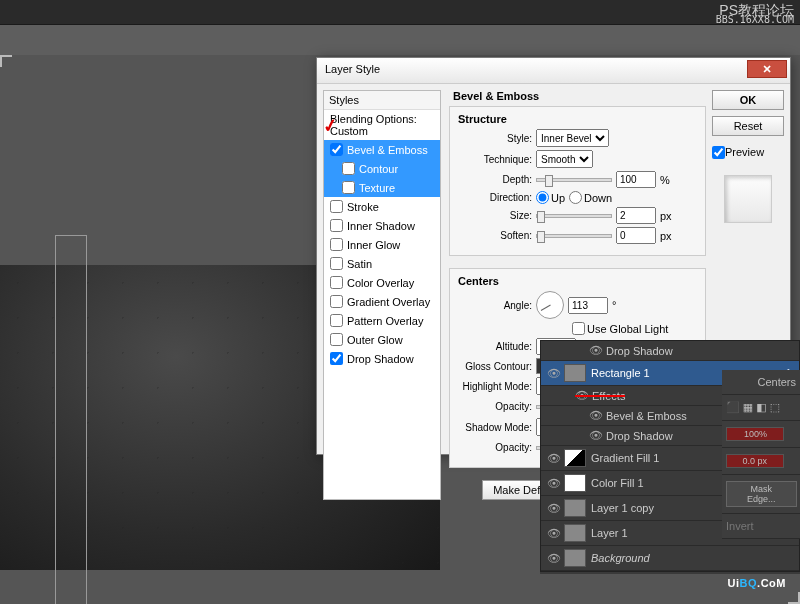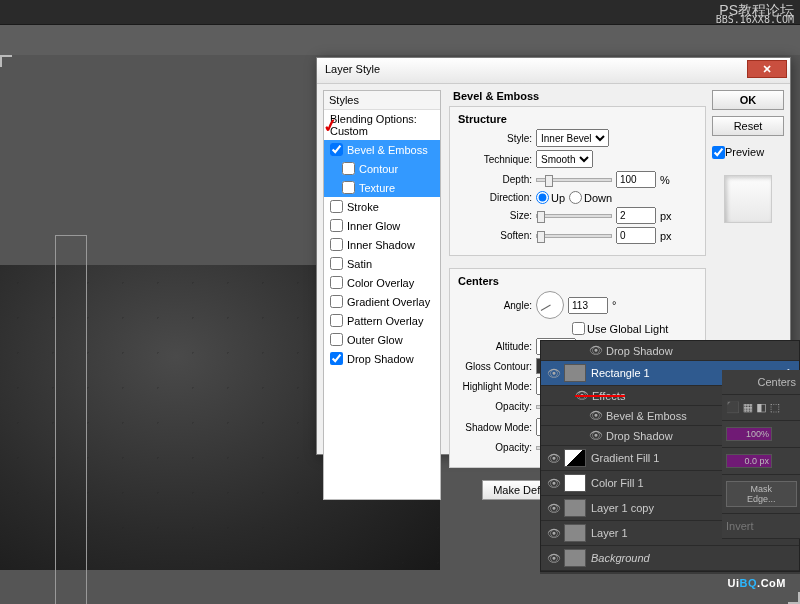--- a/index.html
+++ b/index.html
@@ -49,21 +49,21 @@
 .panel-row.sel{background:#2f5a8f;color:#fff;}
 .panel-row .eye{width:12px;text-align:center;color:#aaa;}
 .panel-row .thumb{width:22px;height:18px;background:#888;border:1px solid #555;}
 .panel-row .thumb.bw{background:linear-gradient(135deg,#fff 50%,#000 50%);}
 .panel-row .thumb.wh{background:#fff;}
 .panel-row.sub{padding-left:34px;font-style:normal;}
 .panel-row.sub2{padding-left:48px;}
 .panel-row .fx{margin-left:auto;font-style:italic;font-size:9px;}
 .side-panel{position:absolute;top:370px;right:0;width:78px;background:#3d3d3d;color:#bbb;font-size:9px;}
 .side-panel .sp{padding:6px 4px;border-bottom:1px solid #2a2a2a;}
-.side-panel input{width:46px;height:14px;background:#701a75;border:1px solid #555;color:#bbb;font-size:9px;text-align:right;padding-right:2px;}
+.side-panel input{width:58px;height:14px;background:#7f1d1d;border:1px solid #555;color:#bbb;font-size:9px;text-align:right;padding-right:16px;}
 .watermark{position:absolute;right:14px;bottom:12px;font-family:Arial Black,Arial;font-size:20px;font-weight:900;letter-spacing:.5px;}
 .watermark .a{color:#fff;}.watermark .b{color:#2bb7ff;}.watermark .c{color:#fff;}
 .corner{position:absolute;top:0;left:0;width:12px;height:12px;border-left:2px solid #bbb;border-top:2px solid #bbb;}
 .cbr{position:absolute;bottom:0;right:0;width:12px;height:12px;border-right:2px solid #bbb;border-bottom:2px solid #bbb;}
 </style>
 </head>
 <body>
 
 <div class="topbar">
   <div class="r1">PS教程论坛</div>
@@ -100,25 +100,25 @@
           <div class="row sel sub">
             <input type="checkbox" style="">
             <span>Texture</span>
           </div>
           <div class="row">
             <input type="checkbox" style="">
             <span>Stroke</span>
           </div>
           <div class="row">
             <input type="checkbox" style="">
+            <span>Inner Shadow</span>
+          </div>
+          <div class="row">
+            <input type="checkbox" style="">
             <span>Inner Glow</span>
-          </div>
-          <div class="row">
-            <input type="checkbox" style="">
-            <span>Inner Shadow</span>
           </div>
           <div class="row">
             <input type="checkbox" style="">
             <span>Satin</span>
           </div>
           <div class="row">
             <input type="checkbox" style="">
             <span>Color Overlay</span>
           </div>
           <div class="row">

